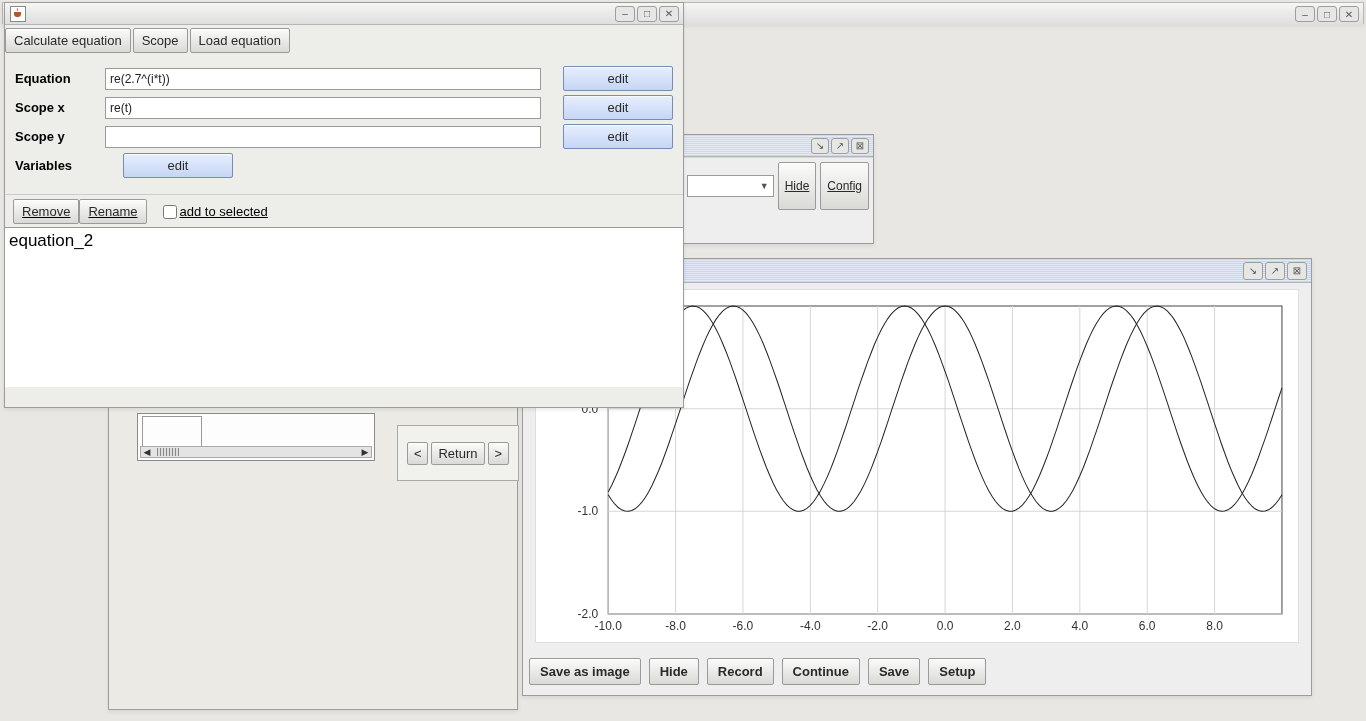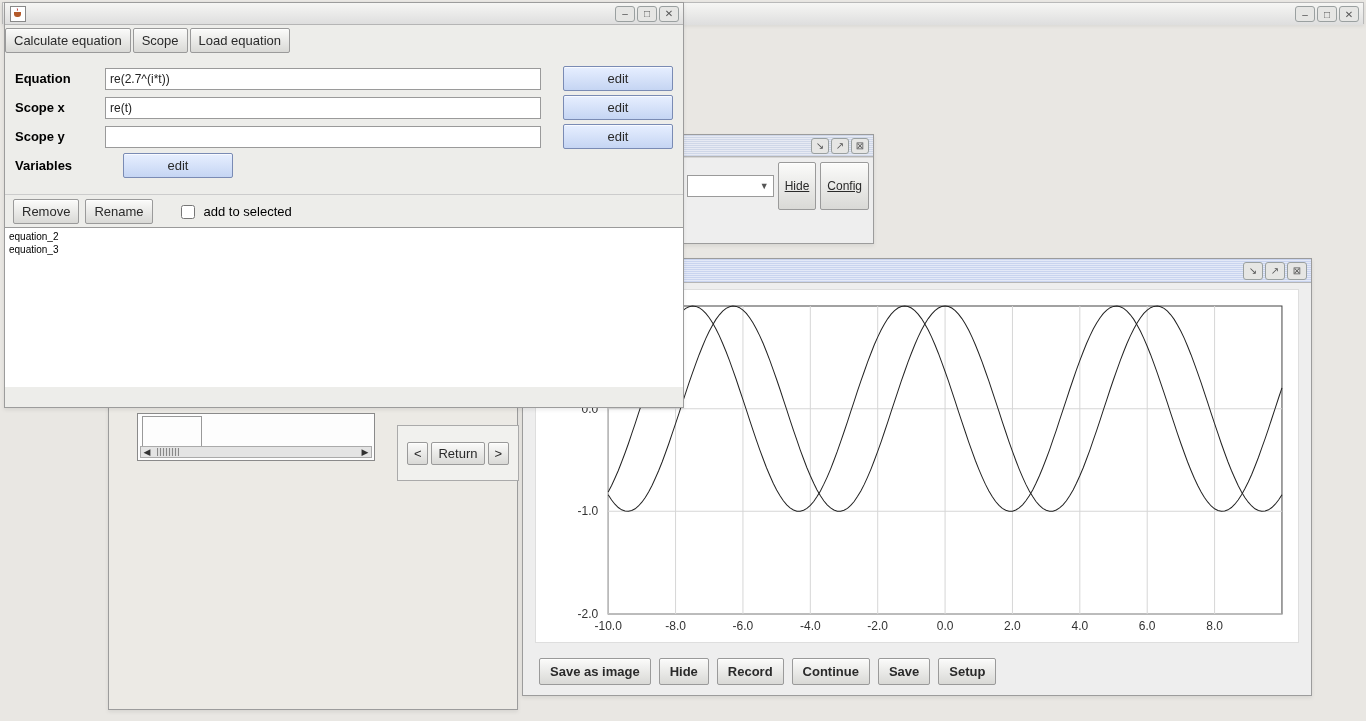--- a/index.html
+++ b/index.html
@@ -93,35 +93,35 @@
   .eq-row { display:flex; align-items:center; margin:4px 0; gap:4px; }
   .eq-row input.field { flex:1; min-width: 0; }
   .eq-row .metal-btn.blue { width: 110px; }
   .toolbar { display:flex; gap:2px; padding: 3px 0; }
   .list-area {
     background:#fff;
     border-top:1px solid #9a9a9a;
     height: 160px;
     overflow:auto;
     padding: 2px 4px;
-    font-size:10px;
+    font-size:17px;
   }
   .list-area .item { padding:1px 0; }
 
   
   #bg-win {
     left: 2px; top: 2px; width: 1362px; height: 22px;
     border: 1px solid #b9b9b9;
     z-index: 1;
   }
   #bg-win .titlebar { border: none; }
 
   
   #eq-win { left: 4px; top: 2px; width: 680px; height: 406px; z-index: 10; }
-  #eq-win .second-row { display:flex; align-items:center; gap:6px; padding:4px 8px 3px 8px; border-top:1px solid #ccc; }
+  #eq-win .second-row { display:flex; align-items:center; gap:0; padding:4px 8px 3px 8px; border-top:1px solid #ccc;text-decoration:underline; }
   #eq-win .second-row input[type=checkbox]{ width:14px;height:14px; }
 
   
   #mid-win { left:108px; top:30px; width:410px; height:680px; z-index:2; background:#eceae5; }
   #mid-win .thumbwrap {
     position:absolute; left:28px; top:382px; width:238px; height:48px;
     border:1px solid #8a8a8a; background:#fdfdfd;
   }
   #mid-win .thumbwrap .inner { position:absolute; left:4px; top:2px; width:60px; height:36px; border:1px solid #999;}
   #mid-win .thumbwrap .scrollbar {
@@ -156,21 +156,21 @@
 
   
   #plot-win { left:522px; top:258px; width:790px; height:438px; z-index:5; background:#eeeeee; }
   #plot-win .titlebar{background:repeating-linear-gradient(#c9d4ef 0,#c9d4ef 1px,#e4e9f7 1px,#e4e9f7 2px);height:24px;}
   #plot-win .titlebar .winbtn{width:20px;height:18px;}
   #plot-win .plot-canvas{
     position:absolute; left:12px; top:30px; right:12px; bottom:52px;
     background:#fff; border:1px solid #dedede;
   }
   #plot-win .footer{
-    position:absolute; left:16px; right:6px; bottom:6px; height:36px;
+    position:absolute; left:6px; right:6px; bottom:6px; height:36px;
     display:flex; gap:8px; align-items:center;
   }
   #plot-win .footer .metal-btn{padding:5px 10px;font-weight:bold;}
 
   svg { display:block; }
 </style>
 </head>
 <body>
 
 <div id="bg-win" class="window">
@@ -261,21 +261,20 @@
   </div>
   <div class="second-row">
     <button class="metal-btn">Remove</button>
     <button class="metal-btn">Rename</button>
     <span style="width:12px"></span>
     <input type="checkbox" style="">
     <span>add to selected</span>
   </div>
   <div class="list-area">
     <div class="item">equation_2</div>
-    <div class="item">equation_3</div>
   </div>
 </div>
 
 <div id="plot-win" class="window">
   <div class="titlebar">
     <span class="title-flex"></span>
     <div class="winbtn-group">
       <div class="winbtn">↘</div>
       <div class="winbtn">↗</div>
       <div class="winbtn">⊠</div>

